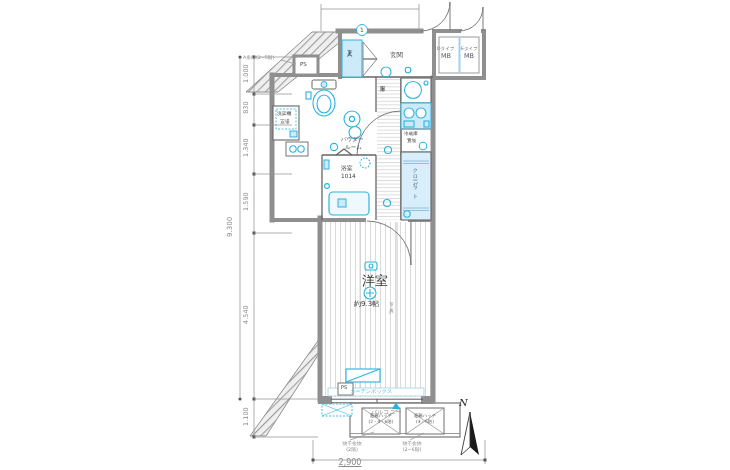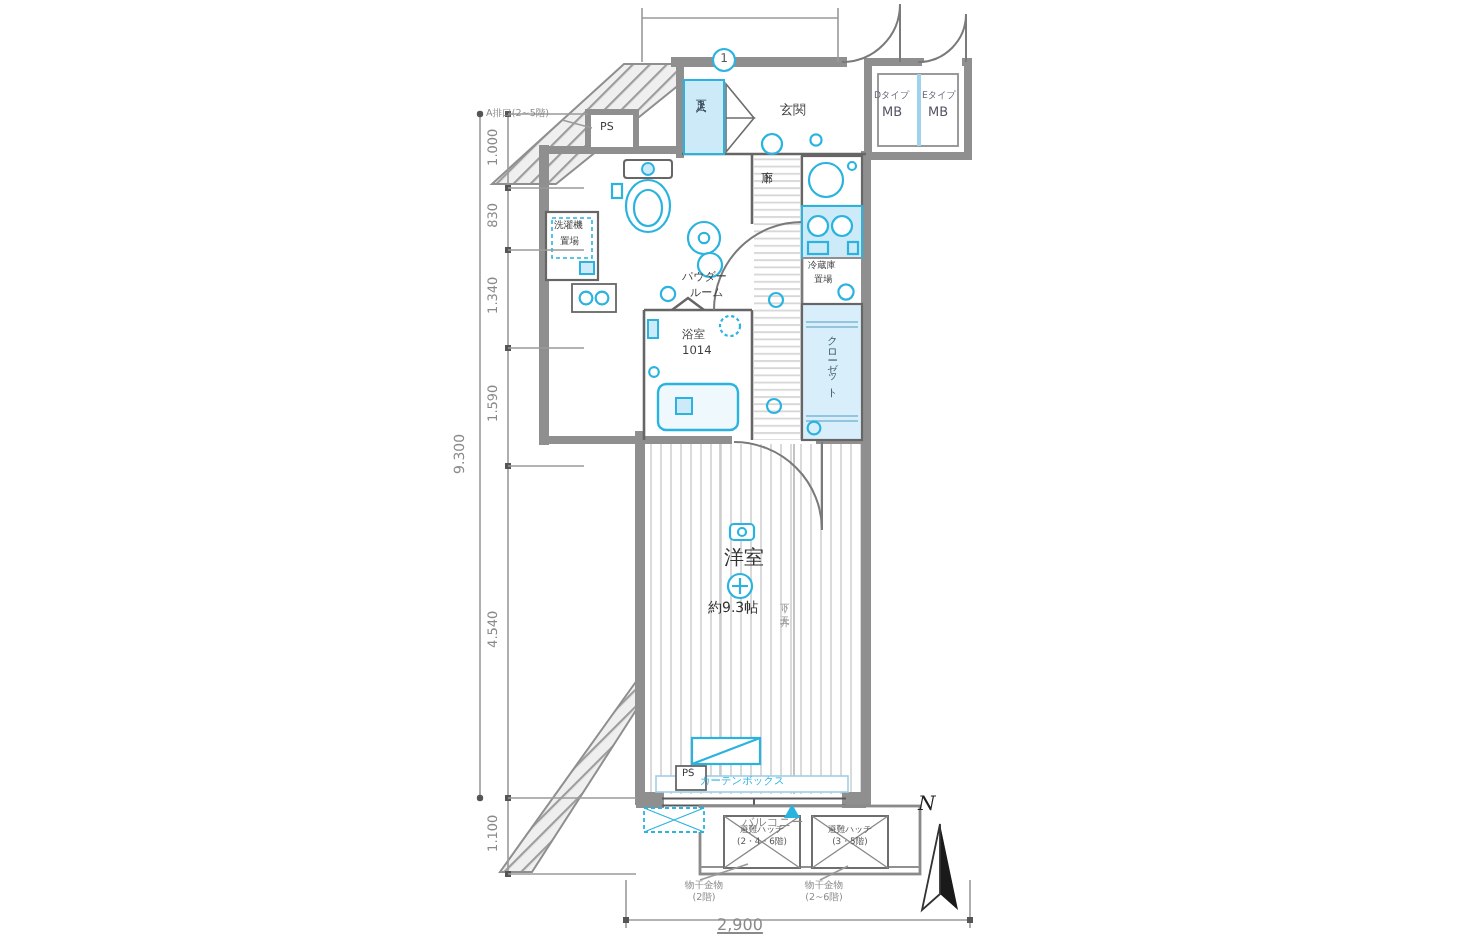--- a/index.html
+++ b/index.html
@@ -226,21 +226,21 @@
   <div class="lbl" style="left:341px;top:165px;font-size:5.8px;">浴室</div>
   <div class="lbl" style="left:341px;top:173px;font-size:5.8px;">1014</div>
 
   <div class="lbl vert" style="left:379px;top:81px;font-size:5.8px;">廊下</div>
 
   <div class="lbl" style="left:404px;top:131px;font-size:4.6px;">冷蔵庫</div>
   <div class="lbl" style="left:407px;top:138px;font-size:4.6px;">置場</div>
 
   <div class="lbl vert" style="left:412px;top:164px;font-size:5.2px;color:#356;">クローゼット</div>
 
-  <div class="lbl" style="left:362px;top:274px;font-size:10px;color:#333;">洋室</div>
+  <div class="lbl" style="left:362px;top:274px;font-size:13px;color:#333;">洋室</div>
   <div class="lbl" style="left:354px;top:301px;font-size:7px;color:#333;">約9.3帖</div>
   <div class="lbl vert" style="left:388px;top:298px;font-size:4.8px;color:#999;">下り天井</div>
 
   <div class="lbl blue" style="left:350px;top:389px;font-size:5.2px;">カーテンボックス</div>
 
   <div class="lbl dimtxt" style="left:371px;top:409px;font-size:6px;">バルコニー</div>
 
   <div class="lbl ctr" style="left:363px;top:414px;width:36px;font-size:4.4px;color:#555;">避難ハッチ</div>
   <div class="lbl ctr" style="left:363px;top:420px;width:36px;font-size:4.4px;color:#555;">(2・4・6階)</div>
   <div class="lbl ctr" style="left:407px;top:414px;width:36px;font-size:4.4px;color:#555;">避難ハッチ</div>
@@ -255,16 +255,16 @@
 
   <div class="circle-badge" style="left:356px;top:24px;">1</div>
 
   <div class="lbl rot ctr dimtxt" style="left:211px;top:223px;width:40px;font-size:7px;">9.300</div>
   <div class="lbl rot ctr dimtxt" style="left:227px;top:70px;width:40px;font-size:6.5px;">1.000</div>
   <div class="lbl rot ctr dimtxt" style="left:227px;top:104px;width:40px;font-size:6.5px;">830</div>
   <div class="lbl rot ctr dimtxt" style="left:227px;top:144px;width:40px;font-size:6.5px;">1.340</div>
   <div class="lbl rot ctr dimtxt" style="left:227px;top:198px;width:40px;font-size:6.5px;">1.590</div>
   <div class="lbl rot ctr dimtxt" style="left:227px;top:311px;width:40px;font-size:6.5px;">4.540</div>
   <div class="lbl rot ctr dimtxt" style="left:227px;top:413px;width:40px;font-size:6.5px;">1.100</div>
-  <div class="lbl ctr dimtxt" style="left:348px;top:458.5px;width:44px;font-size:8px;text-decoration:underline;">2,900</div>
+  <div class="lbl ctr dimtxt" style="left:328px;top:458.5px;width:44px;font-size:8px;text-decoration:underline;">2,900</div>
 
   <div class="lbl north" style="left:459px;top:397px;font-size:10px;color:#222;">N</div>
 </div>
 
 </body></html>

